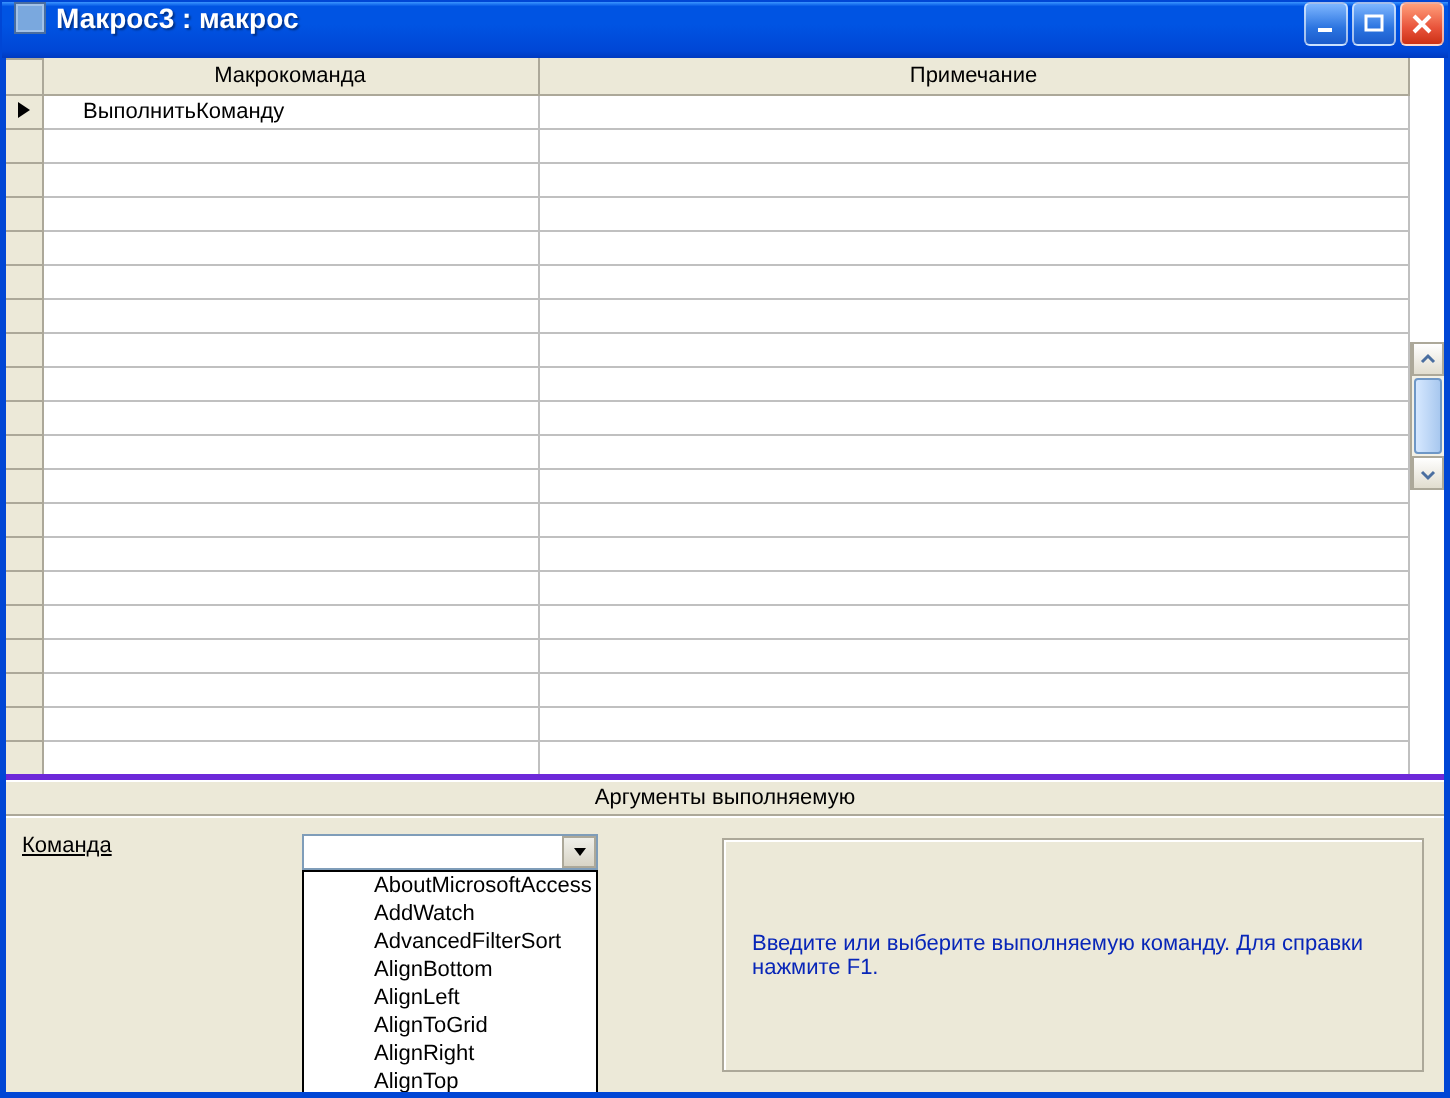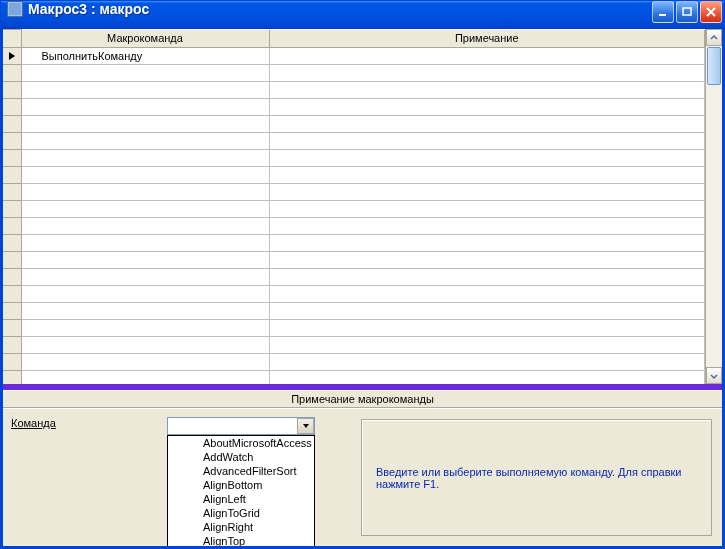--- a/index.html
+++ b/index.html
@@ -64,21 +64,22 @@
   display: flex;
   flex-direction: column;
   overflow: hidden;
 }
 
 .grid-area {
   flex: 1;
   display: flex;
   overflow: hidden;
   background: #fff;
-  border-bottom: 6px solid #6d28d9;
+  border-bottom: 3px solid #6d28d9;
+  align-items: center;
 }
 .grid-table {
   border-collapse: collapse;
   width: 100%;
   table-layout: fixed;
 }
 .grid-table th {
   background: #ece9d8;
   border: 1px solid #aca899;
   border-top: none;
@@ -151,21 +152,21 @@
 .args-area {
   height: 138px;
   background: #ece9d8;
   display: flex;
   border-top: 1px solid #fff;
 }
 .args-left {
   flex: 0 0 340px;
   padding: 8px 6px 20px 8px;
   display: flex;
-  gap: 16px;
+  gap: 0;
   text-decoration: underline;
 }
 .args-left .lbl {
   width: 140px;
   font-size: 11px;
 }
 .combo-wrap {
   flex: 1;
   position: relative;
 }
@@ -397,21 +398,21 @@
           <div class="thumb"></div>
         </div>
         <div class="sbtn">
           <svg width="8" height="8" viewBox="0 0 8 8">
               <path d="M1 3 L4 6 L7 3" fill="none" stroke="#4a6ea0" stroke-width="1.5"></path>
             </svg>
         </div>
       </div>
     </div>
 
-    <div class="args-header">Примечание макрокоманды</div>
+    <div class="args-header">Аргументы выполняемую</div>
 
     <div class="args-area">
       <div class="args-left">
         <div class="lbl">Команда</div>
         <div class="combo-wrap">
           <input class="combo-input" value="" style="">
           <div class="combo-btn"></div>
           <div class="listbox">
             <ul id="options-list">
                 <li>AboutMicrosoftAccess</li>

